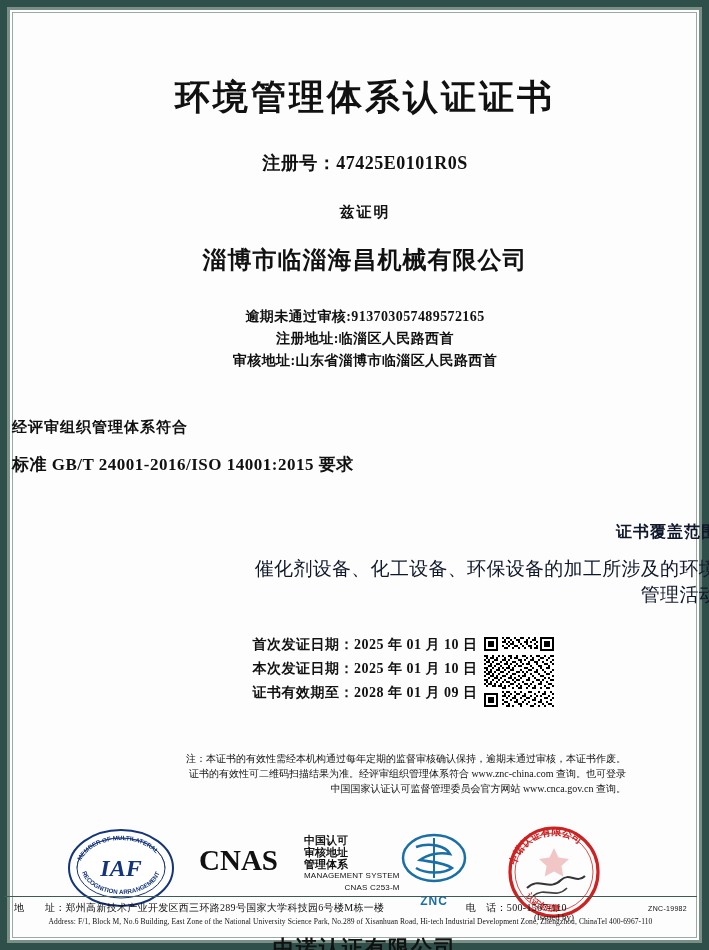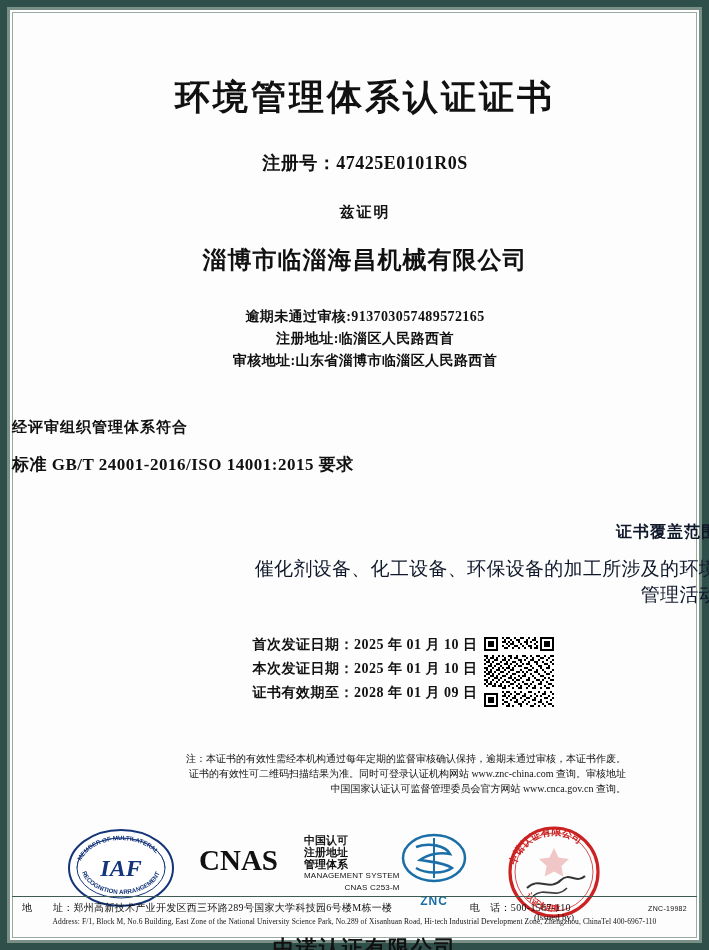--- a/index.html
+++ b/index.html
@@ -213,21 +213,21 @@
   .issuer-cn {
     font-family: "Liberation Serif", serif;
     font-size: 21px;
     font-weight: bold;
     color: #111;
     letter-spacing: 2px;
   }
 
   .footer {
     position: absolute;
-    left: 12px;
+    left: 4px;
     right: 12px;
     bottom: 12px;
     height: 42px;
     border-top: 1px solid #3a5c55;
     box-sizing: border-box;
     padding: 4px 10px 0 10px;
     font-family: "Liberation Serif", serif;
     color: #111;
   }
   .footer-line1 {
@@ -604,21 +604,21 @@
               <rect x="28" y="35" width="1" height="1"></rect>
               <rect x="31" y="35" width="1" height="1"></rect>
               <rect x="35" y="35" width="1" height="1"></rect>
           </g>
         </svg>
       </div>
     </div>
 
     <div class="notes">
       <div>注：本证书的有效性需经本机构通过每年定期的监督审核确认保持，逾期未通过审核，本证书作废。</div>
-      <div>证书的有效性可二维码扫描结果为准。同时可登录认证机构网站 www.znc-china.com 查询。审核地址</div>
+      <div>证书的有效性可二维码扫描结果为准。经评审组织管理体系符合 www.znc-china.com 查询。也可登录</div>
       <div>中国国家认证认可监督管理委员会官方网站 www.cnca.gov.cn 查询。</div>
     </div>
 
     <div class="logos">
 
       <div class="logo iaf">
         <svg width="108" height="84" viewBox="0 0 108 84">
           <ellipse cx="54" cy="42" rx="52" ry="38" fill="#ffffff" stroke="#14357a" stroke-width="2"></ellipse>
           <ellipse cx="54" cy="42" rx="44" ry="30" fill="none" stroke="#14357a" stroke-width="1"></ellipse>
           <path d="M10 42 A44 30 0 0 1 98 42" fill="none" stroke="#14357a" stroke-width="0.6"></path>
@@ -634,21 +634,21 @@
         </svg>
       </div>
 
       <div class="logo cnas">
         <svg width="96" height="40" viewBox="0 0 96 40">
           <text x="2" y="30" font-family="Liberation Serif, serif" font-size="29" font-weight="bold" fill="#111">CNAS</text>
         </svg>
       </div>
       <div class="cnas-text">
         <div class="cn">中国认可</div>
-        <div class="cn">注册地址</div>
+        <div class="cn">审核地址</div>
         <div class="cn">管理体系</div>
         <div class="en">MANAGEMENT SYSTEM</div>
         <div class="en">CNAS C253-M</div>
       </div>
 
       <div class="logo znc">
         <svg width="68" height="56" viewBox="0 0 68 56">
           <ellipse cx="34" cy="26" rx="31" ry="23" fill="none" stroke="#1a6fa8" stroke-width="2.5"></ellipse>
           <path d="M16 15 C30 10 46 14 50 22 C40 20 28 22 20 28 C30 30 44 30 52 36 C44 42 26 42 16 36" fill="none" stroke="#1a6fa8" stroke-width="2.6"></path>
           <path d="M34 6 L34 46" stroke="#1a6fa8" stroke-width="2"></path>

